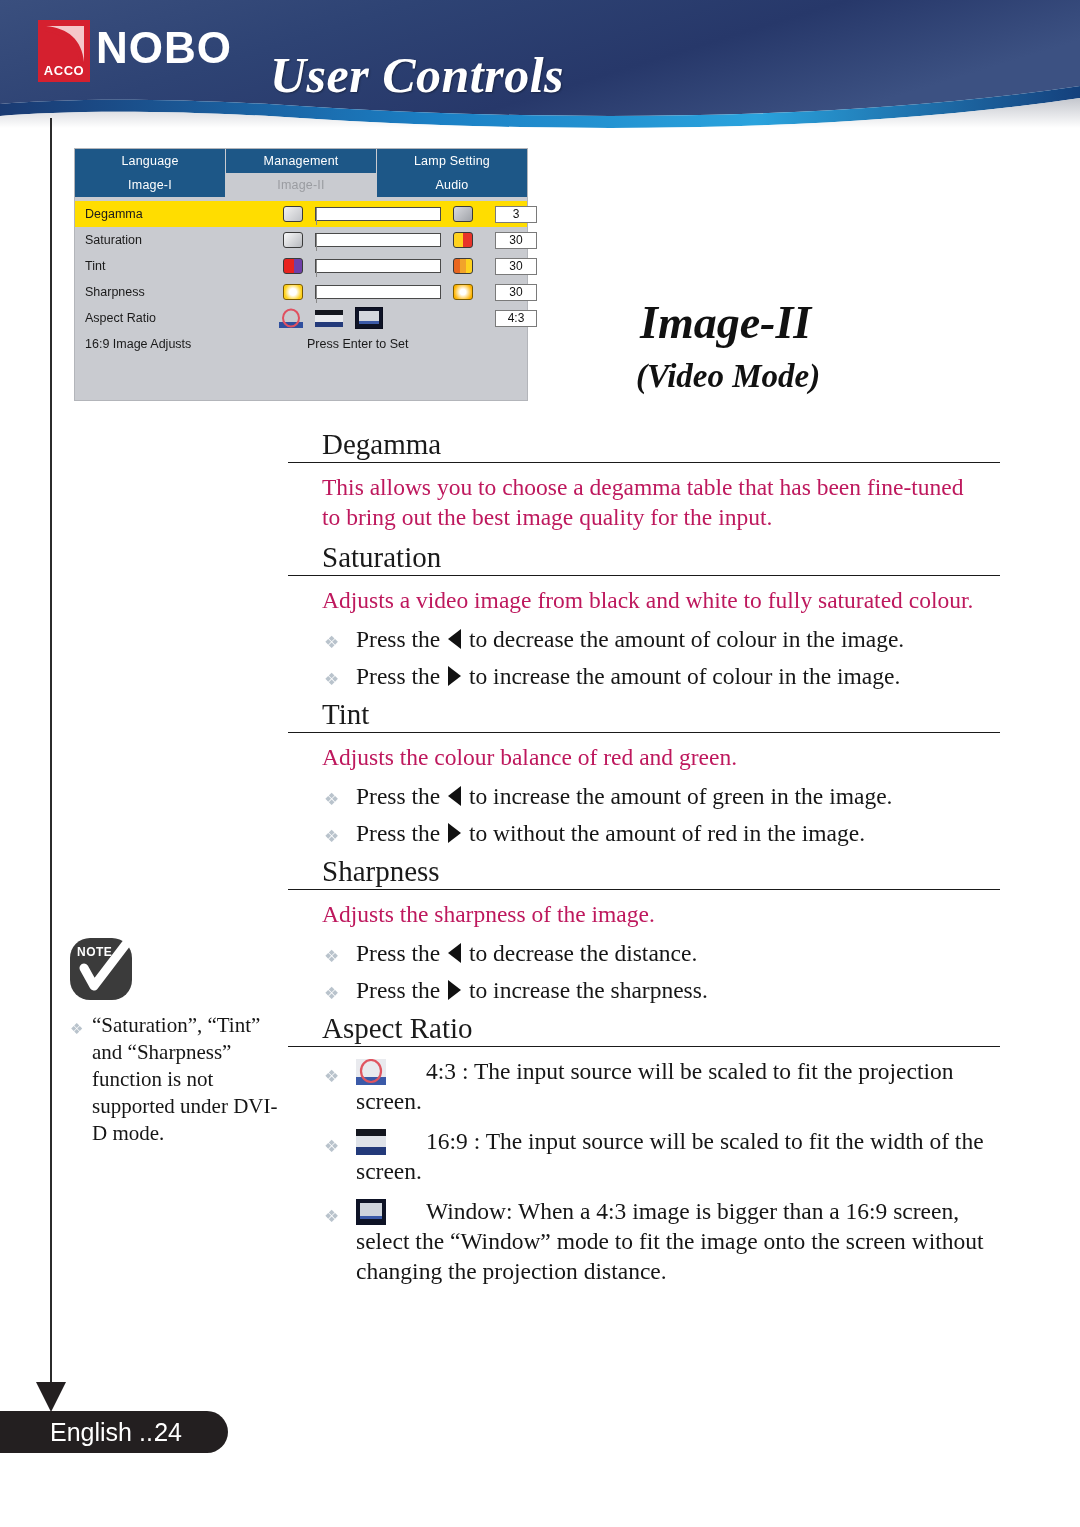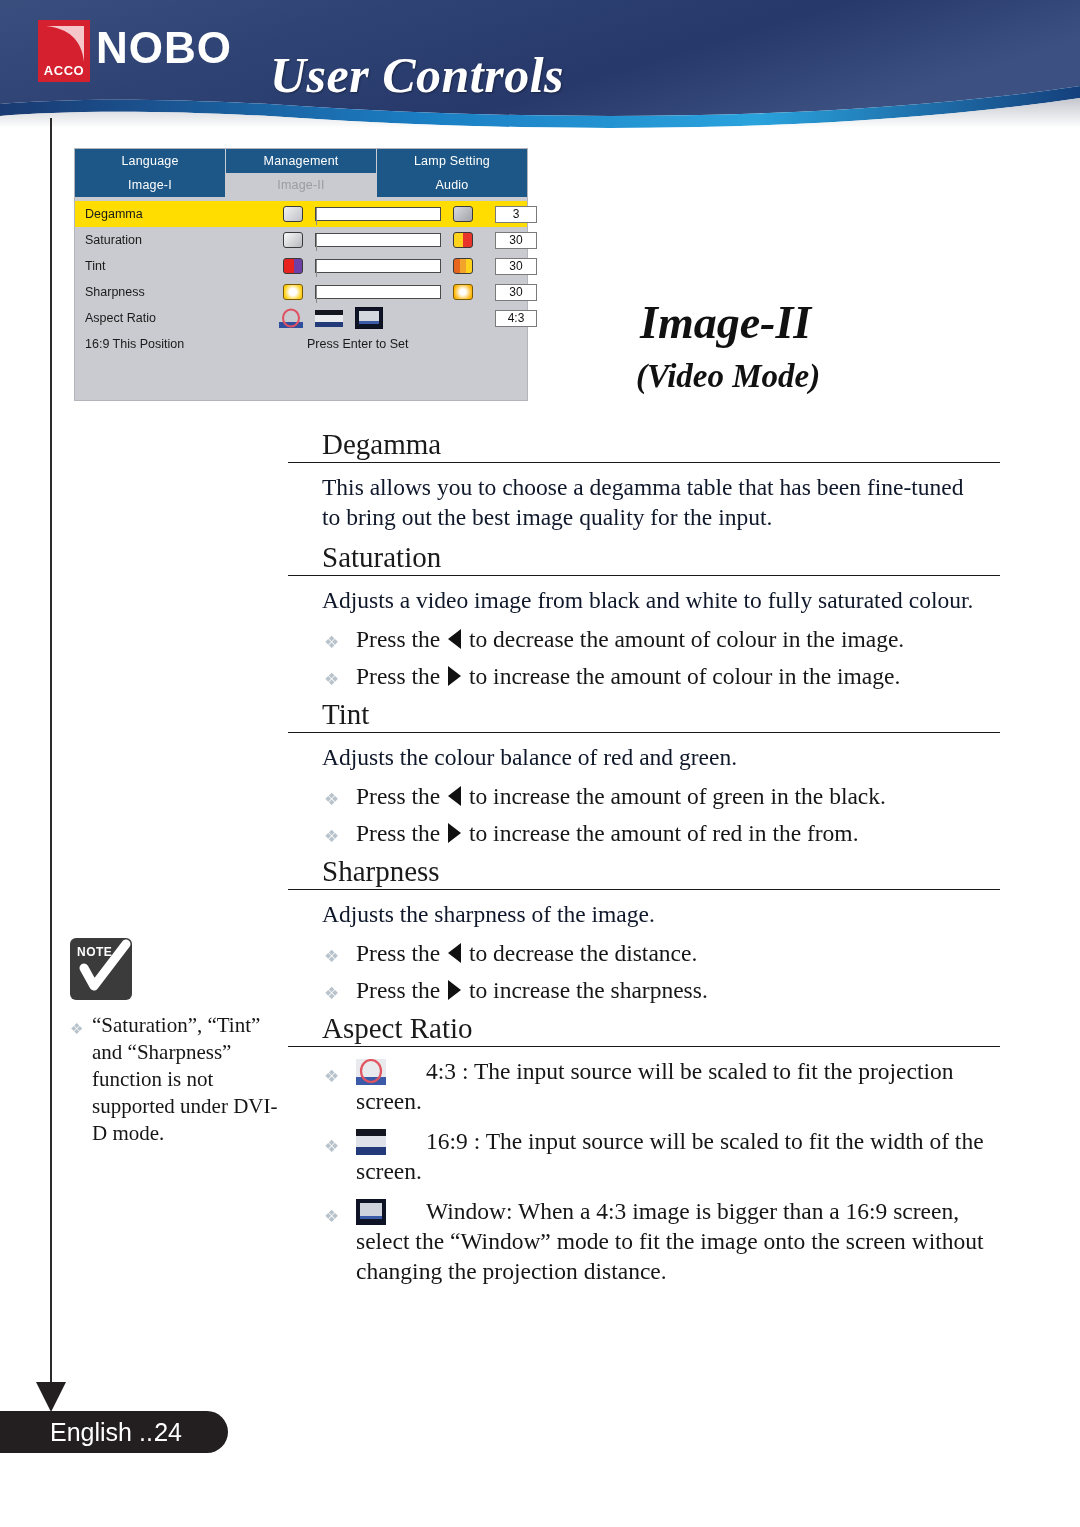--- a/index.html
+++ b/index.html
@@ -219,21 +219,21 @@
     border-bottom: 1.6px solid #1a1a1a;
     display: block;
     padding-left: 34px;
     padding-bottom: 1px;
     margin-bottom: 9px;
     width: 100%;
   }
   .para {
     font-size: 23.5px;
     line-height: 30px;
-    color: #0f172a;
+    color: #be185d;
     margin: 0 0 9px 34px;
     width: 660px;
   }
   .bullet {
     position: relative;
     font-size: 23.5px;
     line-height: 30px;
     color: #161616;
     margin: 0 0 7px 34px;
     padding-left: 34px;
@@ -286,21 +286,21 @@
 
   
   .note {
     position: absolute;
     left: 70px; top: 938px;
     width: 212px;
   }
   .note-icon {
     width: 62px; height: 62px;
     background: #3b3b3b;
-    border-radius: 6px;
+    border-radius: 20px;
     position: relative;
     margin-bottom: 12px;
   }
   .note-icon .nlabel {
     position: absolute;
     left: 7px; top: 7px;
     color: #ffffff;
     font-family: "Liberation Sans", sans-serif;
     font-weight: bold;
     font-size: 12px;
@@ -465,21 +465,21 @@
             <rect x="0" y="0" width="26" height="20" fill="#0e1326"></rect>
             <rect x="3" y="3" width="20" height="13" fill="#d3d7de"></rect>
             <rect x="3" y="13" width="20" height="3" fill="#3b5aa8"></rect>
           </svg>
         </span>
       </span>
       <span class="osd-value">4:3</span>
     </div>
 
     <div class="osd-row">
-      <span class="osd-label">16:9 This Position</span>
+      <span class="osd-label">16:9 Image Adjusts</span>
       <span class="osd-enter">Press Enter to Set</span>
     </div>
 
   </div>
 </div>
 
 <div class="doc-title">Image-II</div>
 <div class="doc-subtitle">(Video Mode)</div>
 
 <div class="content">
@@ -501,27 +501,27 @@
     <span class="tri-r"></span>
     <span>to increase the amount of colour in the image.</span>
   </div>
 
   <div class="sec-head">Tint</div>
   <p class="para">Adjusts the colour balance of red and green.</p>
   <div class="bullet">
     <span class="dia">❖</span>
     <span>Press the</span>
     <span class="tri-l"></span>
-    <span>to increase the amount of green in the black.</span>
+    <span>to increase the amount of green in the image.</span>
   </div>
   <div class="bullet">
     <span class="dia">❖</span>
     <span>Press the</span>
     <span class="tri-r"></span>
-    <span>to increase the amount of red  in the from.</span>
+    <span>to without the amount of red  in the image.</span>
   </div>
 
   <div class="sec-head">Sharpness</div>
   <p class="para">Adjusts the sharpness of the image.</p>
   <div class="bullet">
     <span class="dia">❖</span>
     <span>Press the</span>
     <span class="tri-l"></span>
     <span>to decrease the distance.</span>
   </div>

